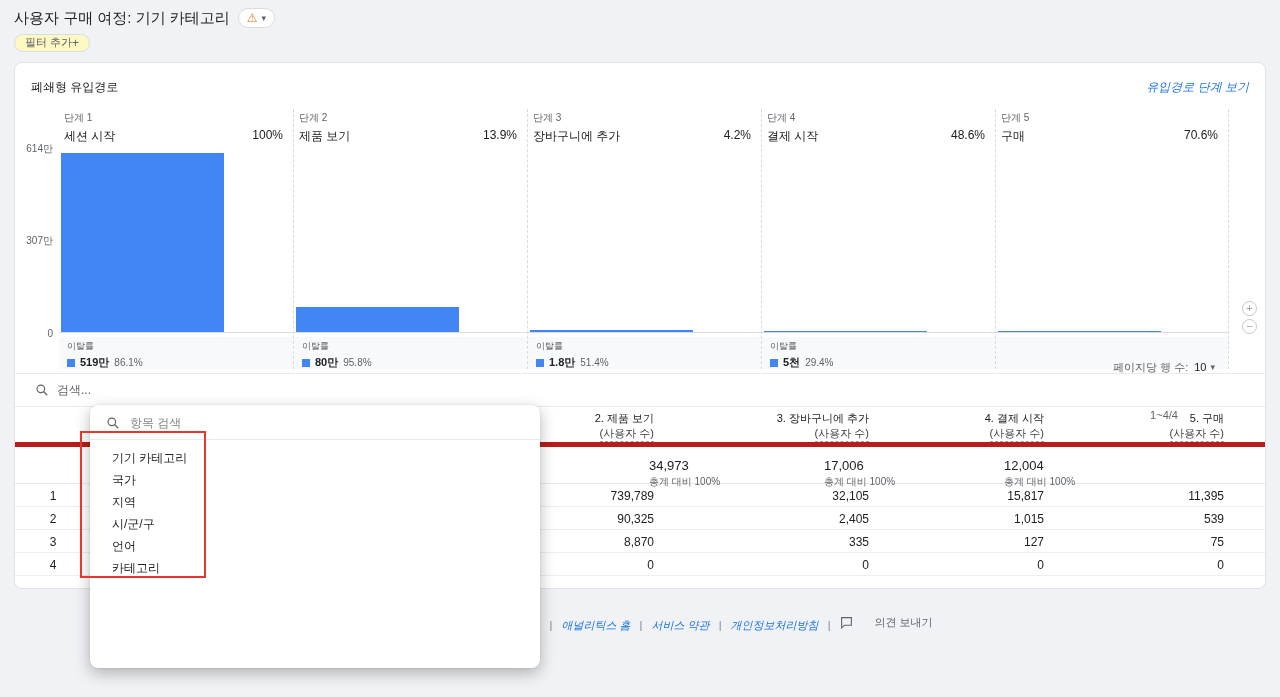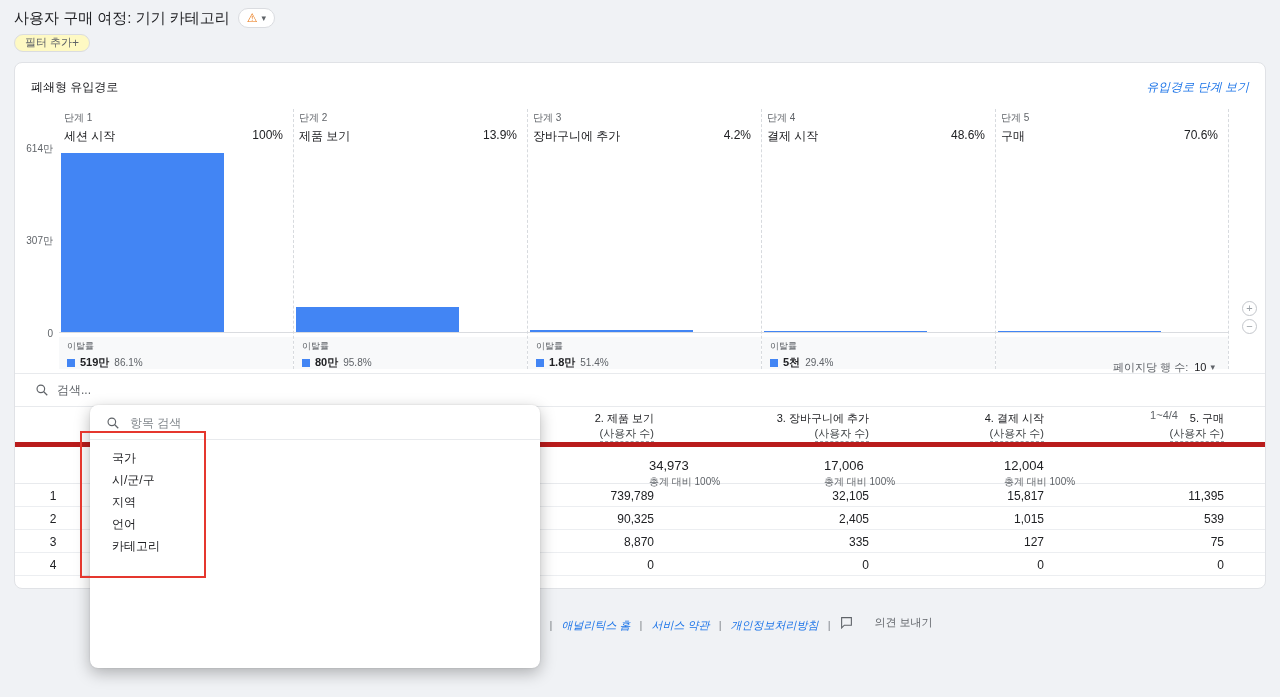--- a/index.html
+++ b/index.html
@@ -364,21 +364,22 @@
 
 <div class="dropdown">
   <div class="dd-search">
     <svg width="14" height="14" viewBox="0 0 24 24">
         <circle cx="10" cy="10" r="6.5" fill="none" stroke="#5f6368" stroke-width="2"></circle>
         <line x1="15" y1="15" x2="21" y2="21" stroke="#5f6368" stroke-width="2"></line>
       </svg>
     <input class="dd-input" type="text" placeholder="항목 검색" style="">
   </div>
   <div class="dd-list">
+    <div class="dd-item">기기 카테고리</div>
     <div class="dd-item">국가</div>
+    <div class="dd-item">지역</div>
     <div class="dd-item">시/군/구</div>
-    <div class="dd-item">지역</div>
     <div class="dd-item">언어</div>
     <div class="dd-item">카테고리</div>
   </div>
 </div>
 
 <div class="annotation-rect"></div>
 
 </body></html>

